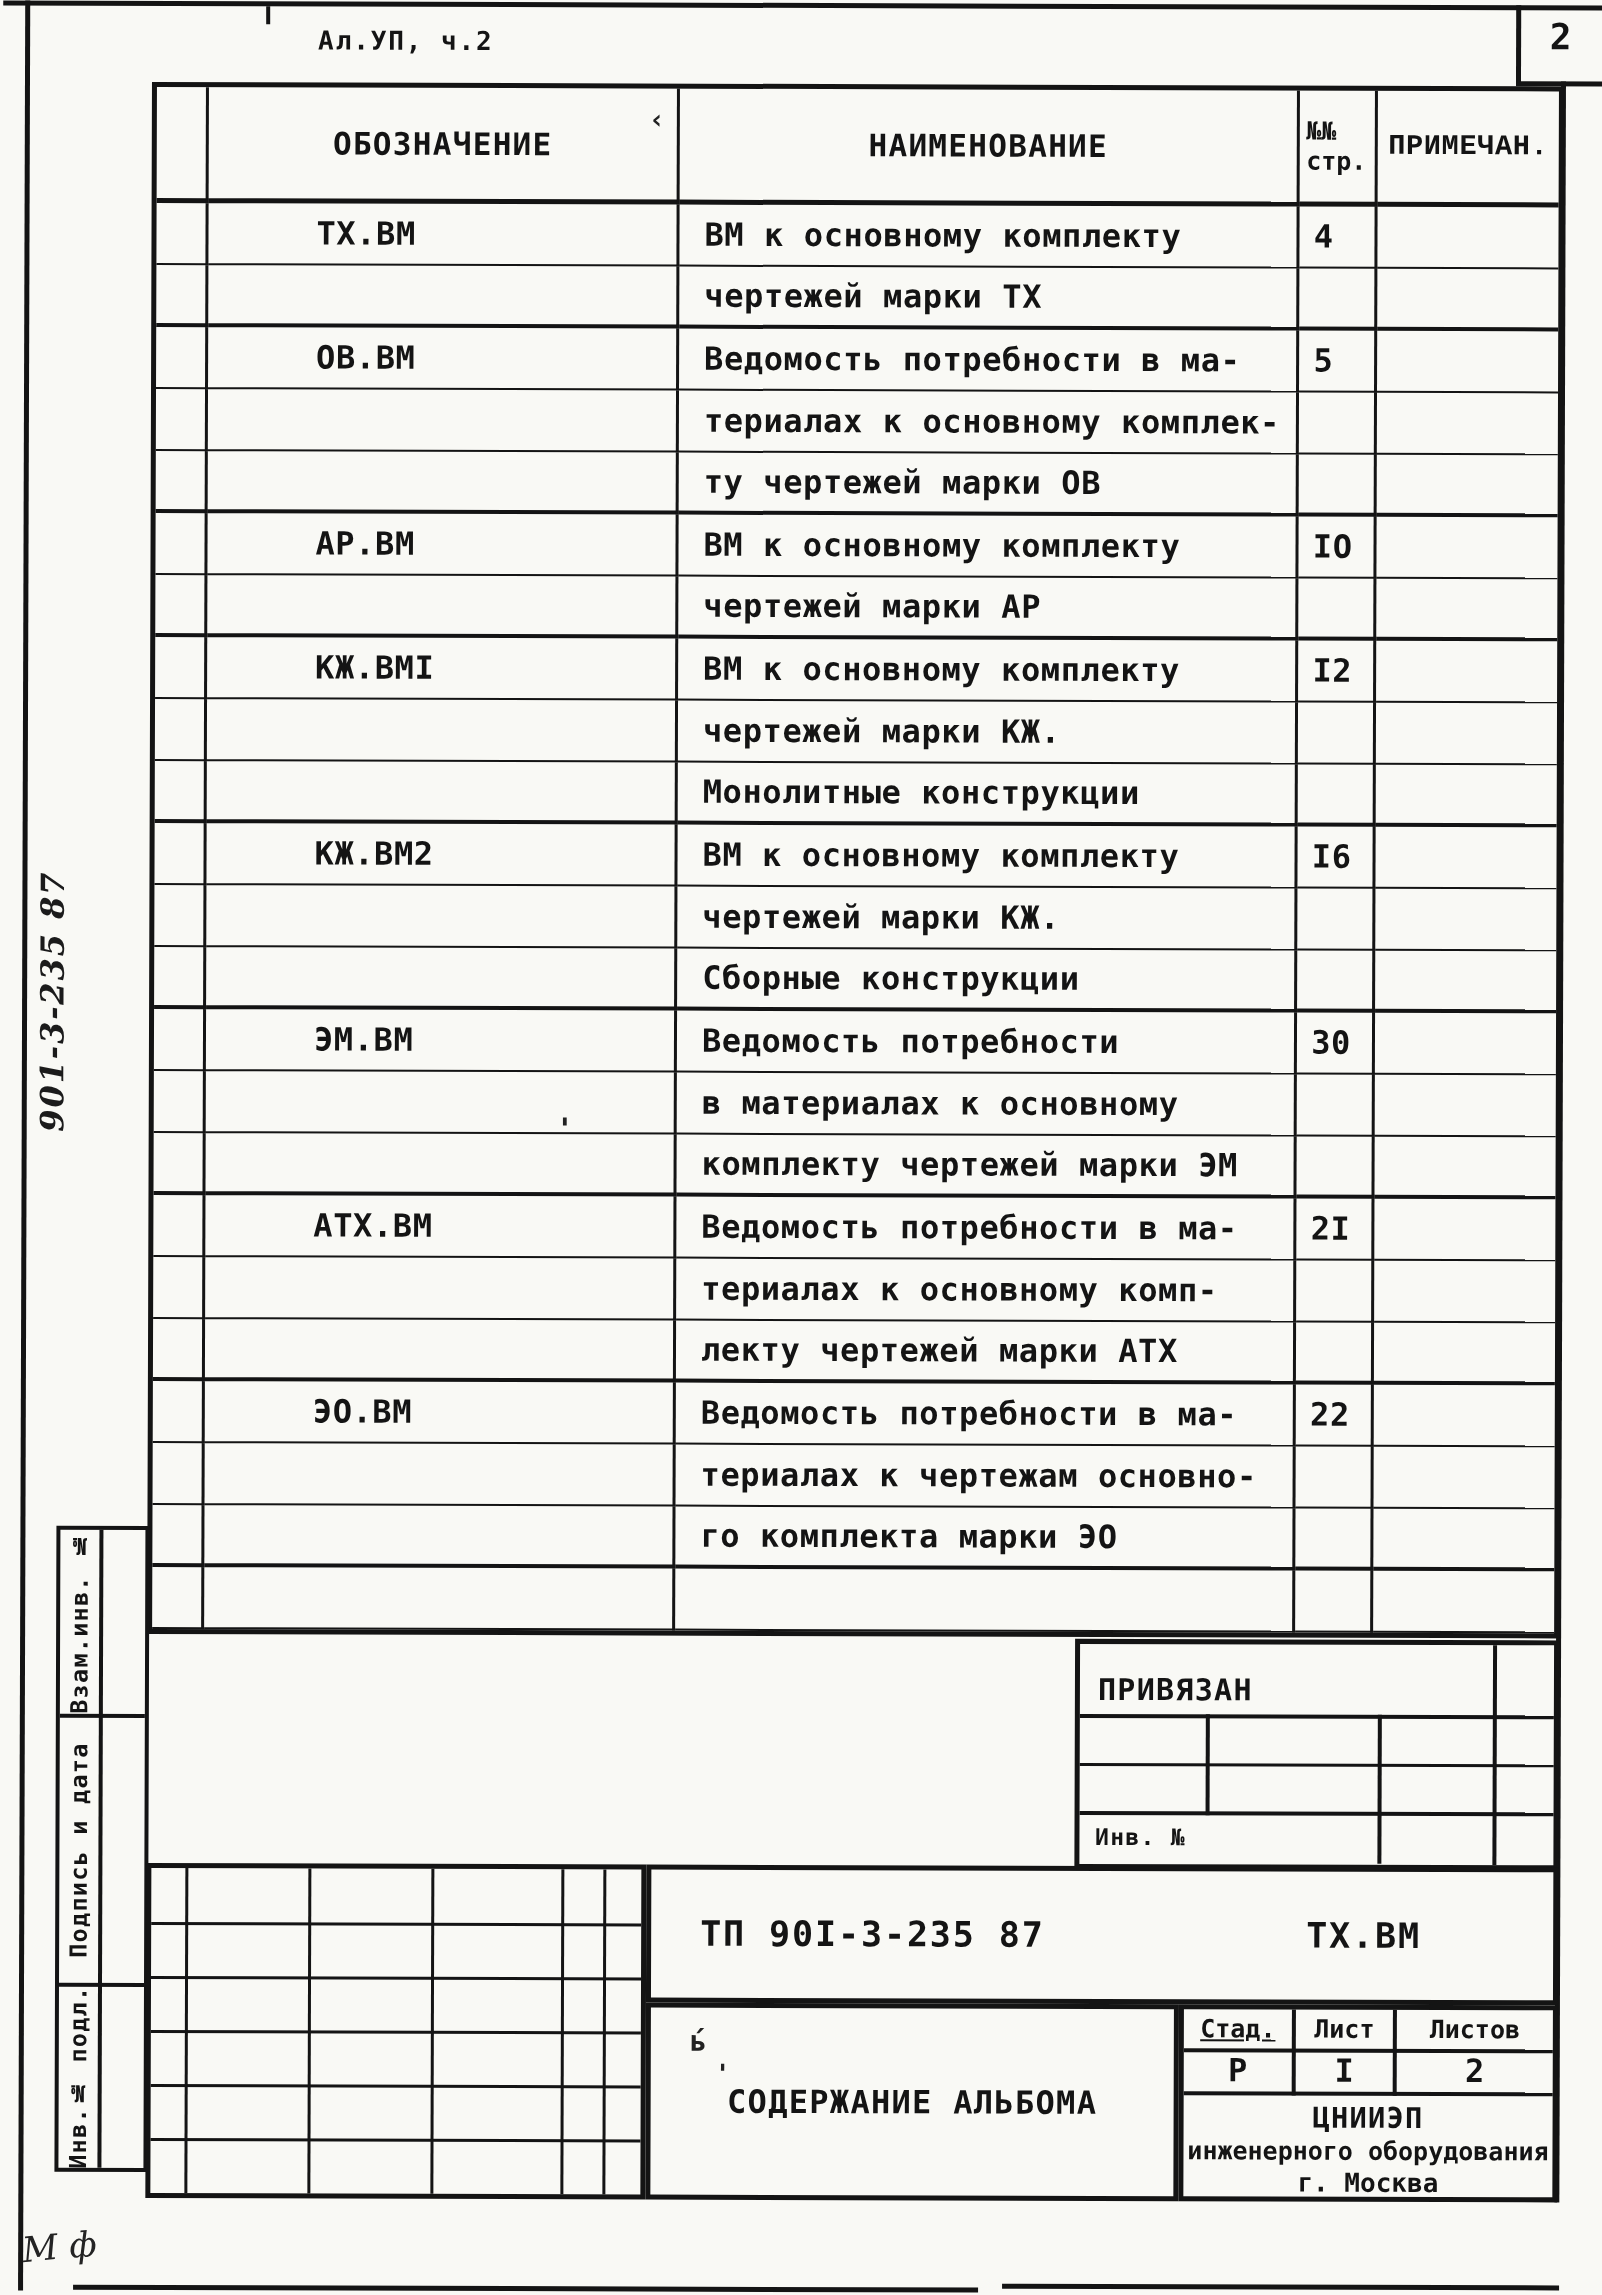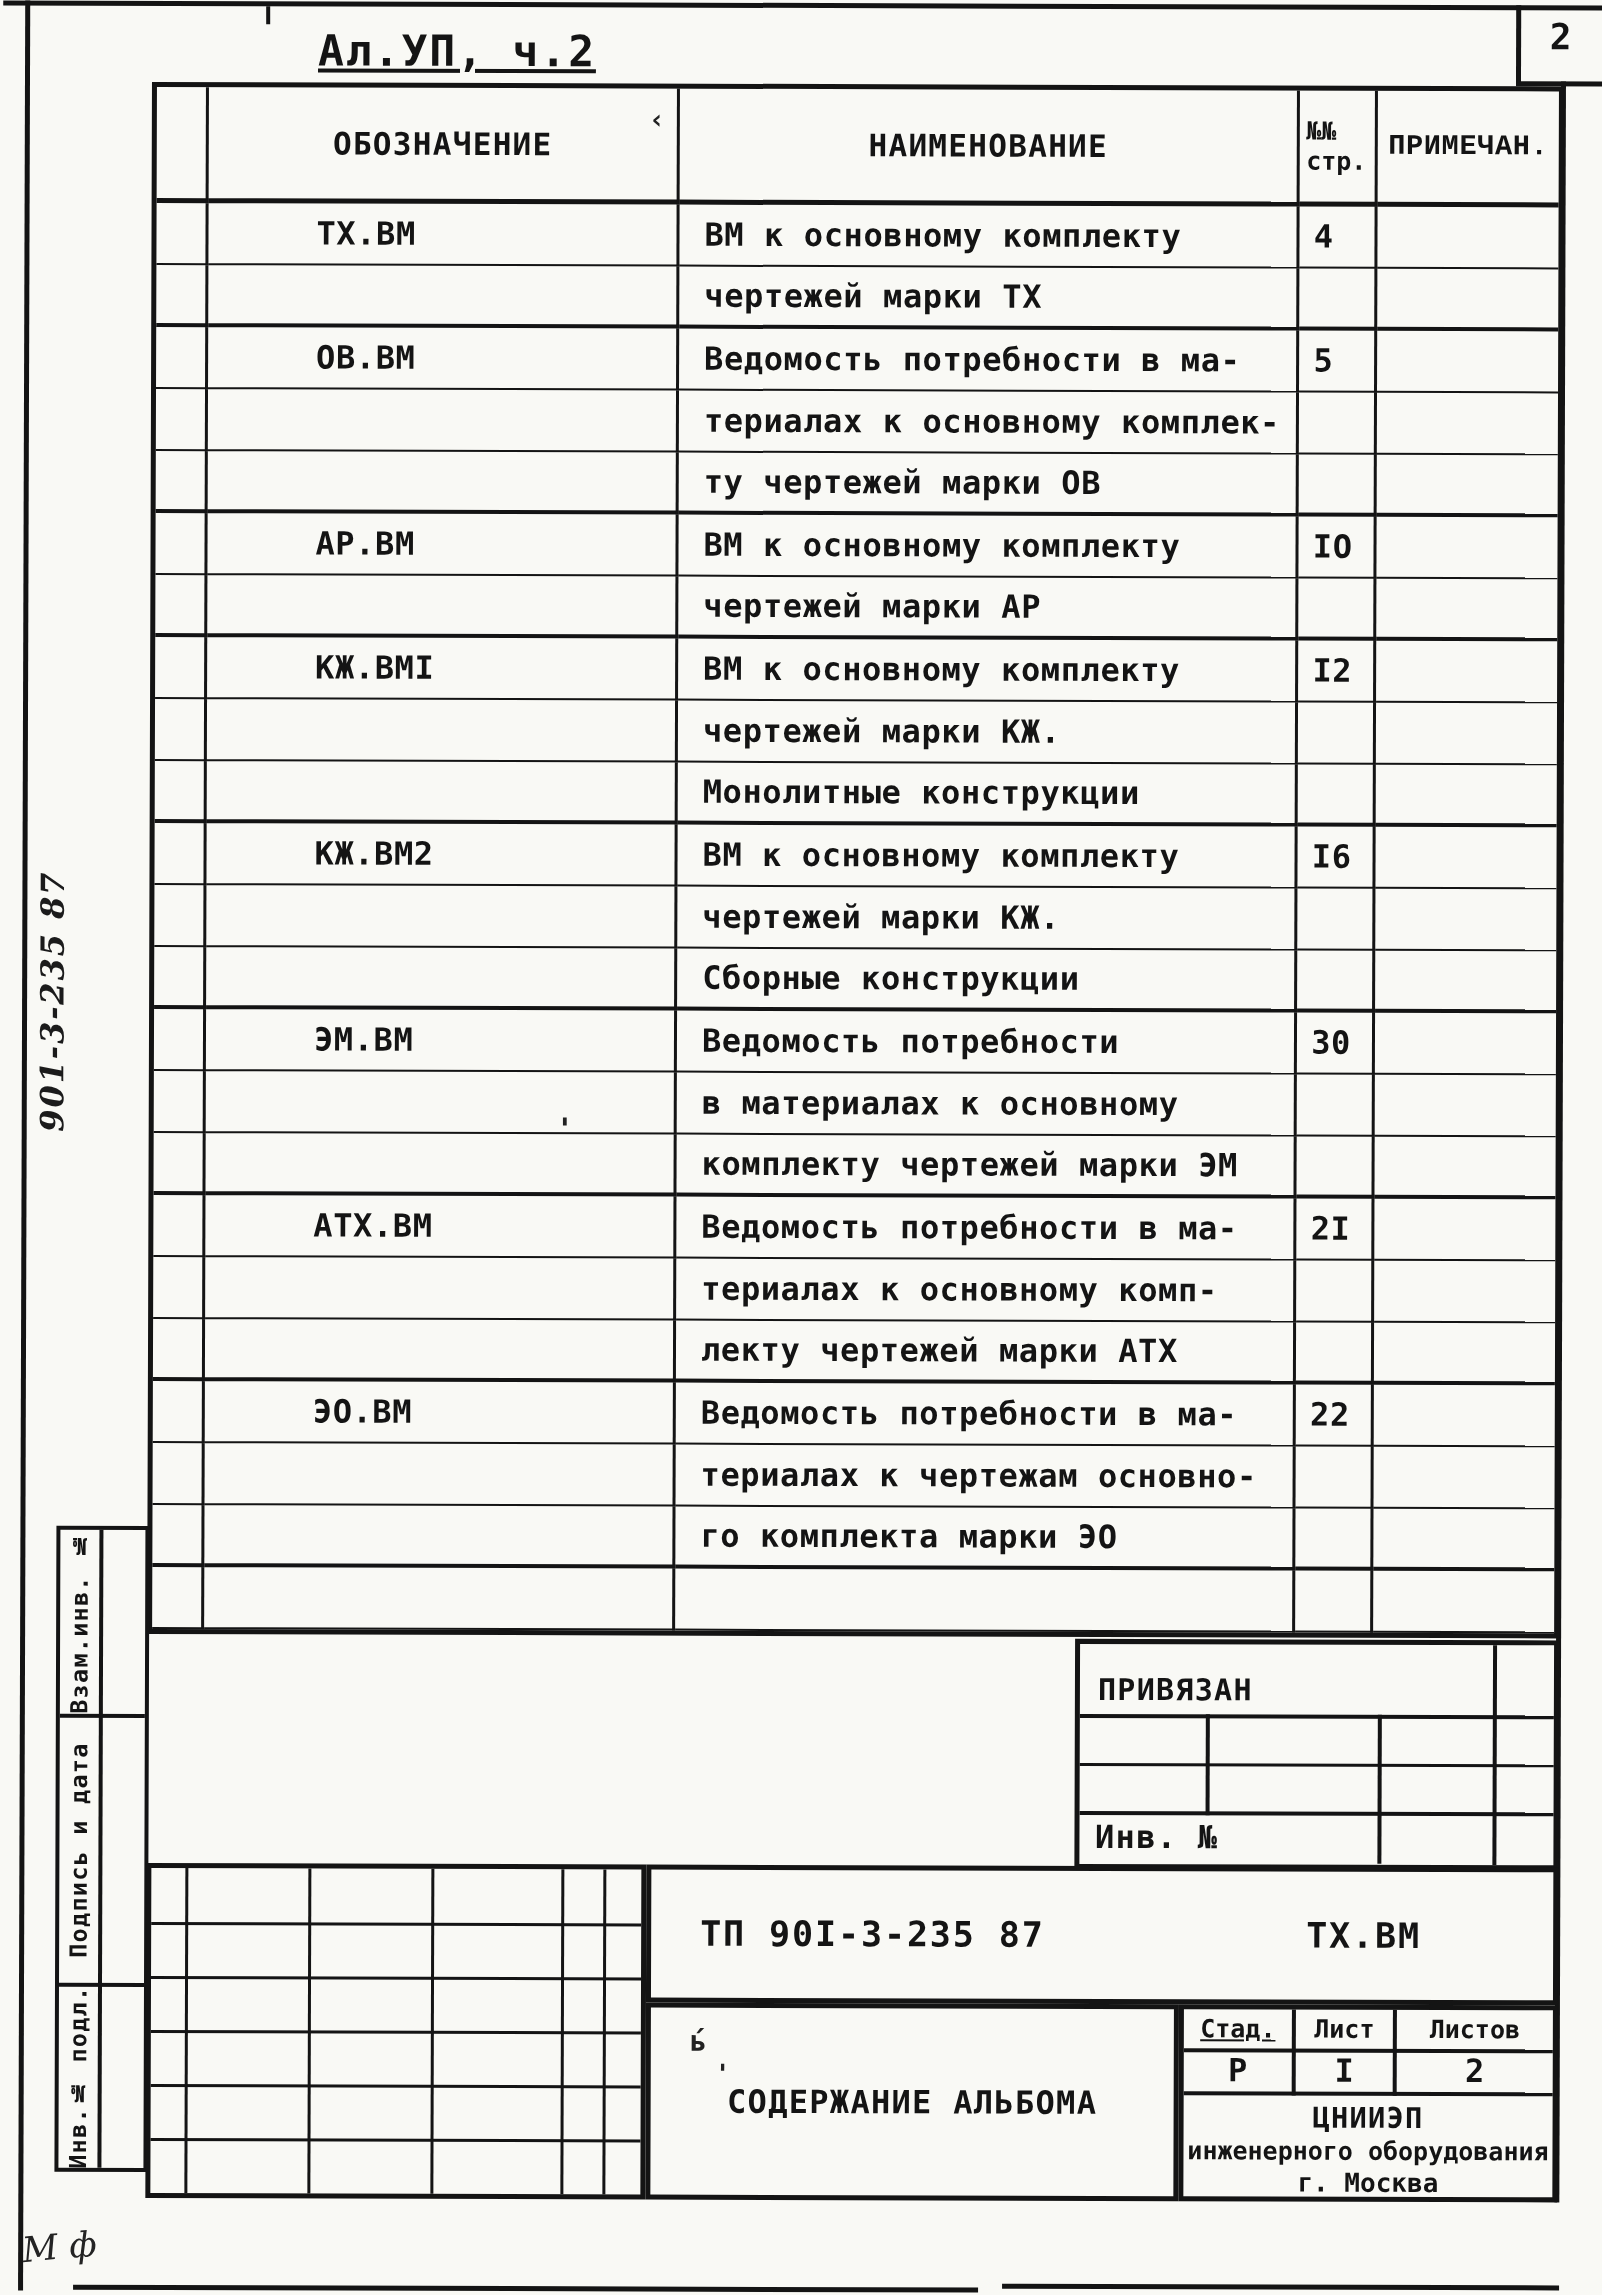--- a/index.html
+++ b/index.html
@@ -70,21 +70,21 @@
   <div class="ln" style="left:22px;top:2.6px;width:4.5px;height:2290px;"></div>
   <div class="ln" style="left:1558px;top:79px;width:5.2px;height:2121px;"></div>
   <div class="ln" style="left:77px;top:2287px;width:905px;height:4.5px;"></div>
   <div class="ln" style="left:1006px;top:2283px;width:557px;height:4.5px;"></div>
   <div class="ln" style="left:263px;top:8.4px;width:3.9px;height:18px;"></div>
 
   <div class="ln" style="left:1513px;top:2.6px;width:4.5px;height:77px;"></div>
   <div class="ln" style="left:1513px;top:79px;width:89px;height:5.2px;"></div>
   <div class="txt" style="left:1513px;top:14.3px;width:89px;text-align:center;font-size:36px;">2</div>
 
-  <div class="txt" style="left:315px;top:27px;font-size:43px;letter-spacing:1.9px;text-decoration:underline;">Ал.УП, ч.2</div>
+  <div class="txt" style="left:315px;top:27px;font-size:26px;letter-spacing:1.9px;">Ал.УП, ч.2</div>
 
   <div class="maintable" id="tbl">
     <div class="tcell hcell c0"></div>
     <div class="tcell hcell c1 center">ОБОЗНАЧЕНИЕ</div>
     <div class="tcell hcell c2 center">НАИМЕНОВАНИЕ</div>
     <div class="tcell hcell c3 pages">
       <span>№№</span>
       <span>стр.</span>
     </div>
     <div class="tcell hcell c4 center notehdr">ПРИМЕЧАН.</div>
@@ -221,21 +221,21 @@
   <div class="hm" style="left:73px;top:2227px;transform:rotate(-4deg);">ф</div>
 
   <div class="attach">
     <div class="ln" style="left:0;top:70px;width:100%;height:3.9px;"></div>
     <div class="ln" style="left:0;top:119px;width:100%;height:3.2px;"></div>
     <div class="ln" style="left:0;top:167px;width:100%;height:3.9px;"></div>
     <div class="ln" style="left:413px;top:0;width:3.9px;height:100%;"></div>
     <div class="ln" style="left:126px;top:70px;width:3.9px;height:101px;"></div>
     <div class="ln" style="left:298px;top:70px;width:3.9px;height:149px;"></div>
     <div class="txt" style="left:18px;top:0;height:90px;display:flex;align-items:center;font-size:30px;letter-spacing:1.3px;">ПРИВЯЗАН</div>
-    <div class="txt" style="left:15.6px;top:167px;height:52px;display:flex;align-items:center;font-size:32px;letter-spacing:1.3px;">Инв. №</div>
+    <div class="txt" style="left:15.6px;top:167px;height:52px;display:flex;align-items:center;font-size:23px;letter-spacing:1.3px;">Инв. №</div>
   </div>
 
   <div class="siggrid" id="siggrid">
         <div class="ln" style="left: 0px; top: 54px; width: 100%; height: 3.2px;"></div>
         <div class="ln" style="left: 0px; top: 108px; width: 100%; height: 3.2px;"></div>
         <div class="ln" style="left: 0px; top: 162px; width: 100%; height: 3.2px;"></div>
         <div class="ln" style="left: 0px; top: 216px; width: 100%; height: 3.2px;"></div>
         <div class="ln" style="left: 0px; top: 270px; width: 100%; height: 3.2px;"></div>
         <div class="ln" style="left: 34px; top: 0px; width: 3.2px; height: 100%;"></div>
         <div class="ln" style="left: 157px; top: 0px; width: 3.2px; height: 100%;"></div>

